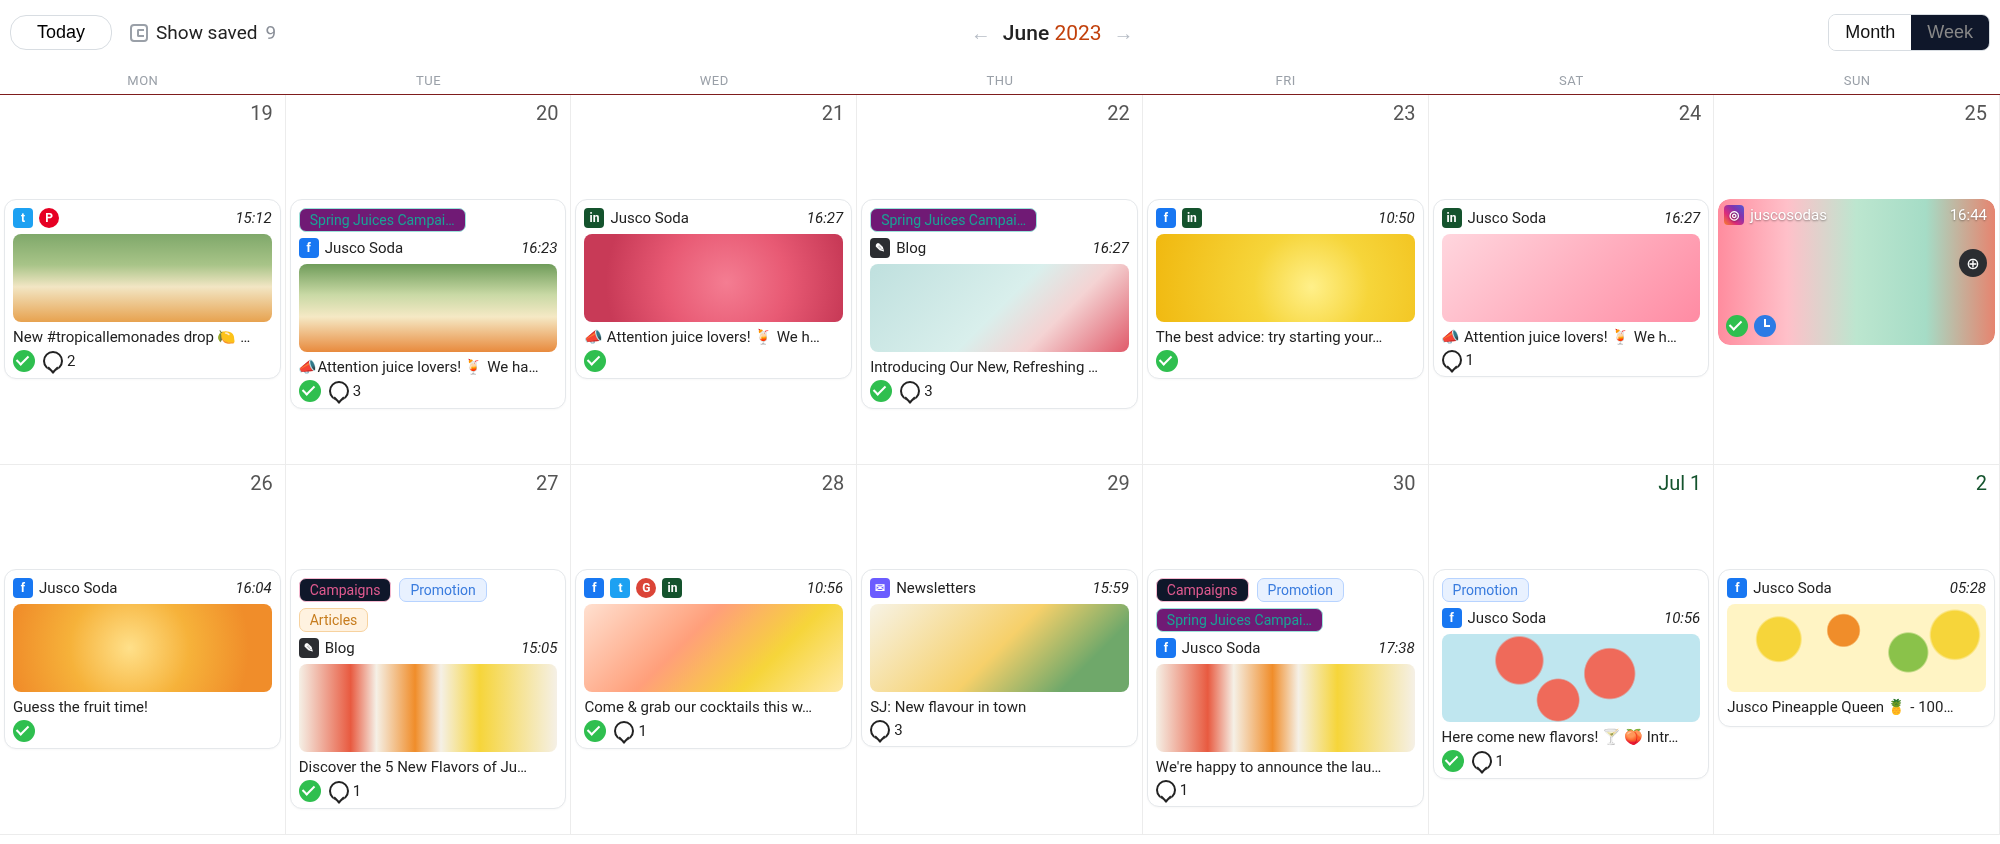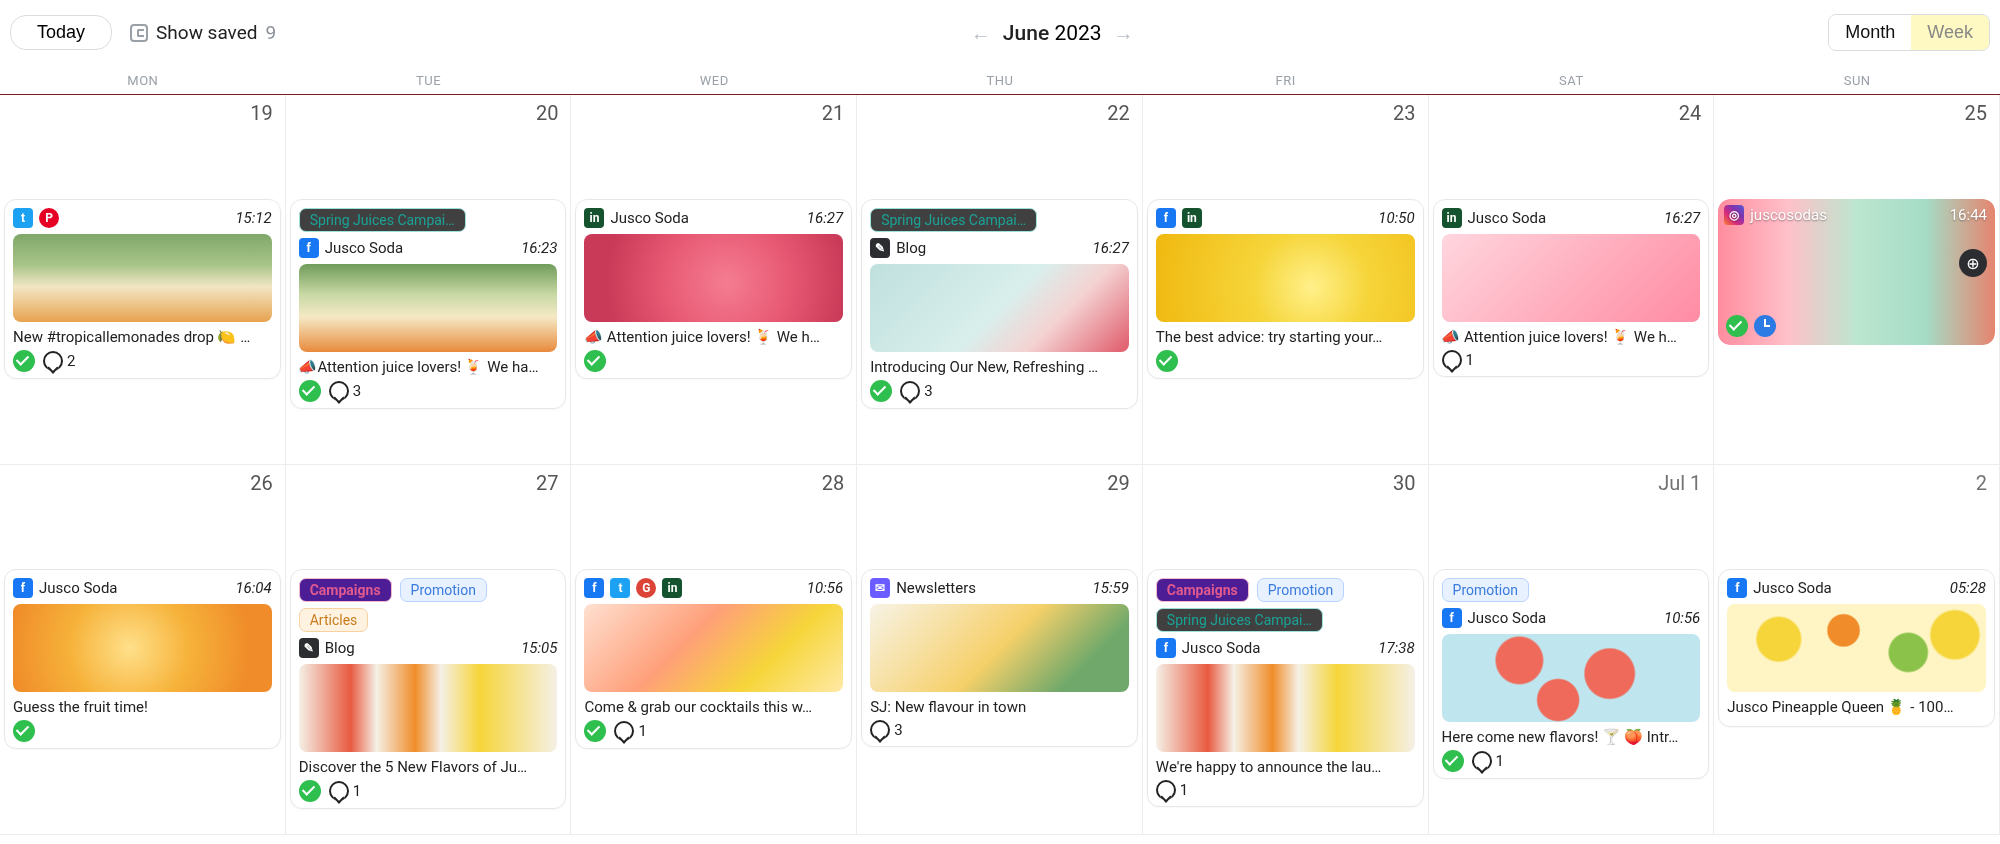--- a/index.html
+++ b/index.html
@@ -5,38 +5,38 @@
   * { box-sizing: border-box; }
   html, body { margin:0; padding:0; font-family: -apple-system, BlinkMacSystemFont, "Segoe UI", Roboto, Helvetica, Arial, sans-serif; background:#fff; color:#111; }
   .topbar { display:flex; align-items:center; padding:14px 10px 18px; gap:18px; }
   .btn-today { border:1px solid #d8dde2; border-radius:16px; padding:6px 26px; font-size:18px; background:#fff; cursor:pointer; }
   .show-saved { display:flex; align-items:center; gap:8px; font-size:19px; color:#222; cursor:pointer; }
   .show-saved .count { color:#8a8f98; }
   .kbd-icon { display:inline-block; width:18px; height:18px; border:2px solid #9aa0a8; border-radius:4px; position:relative; }
   .kbd-icon::after { content:""; position:absolute; top:3px; bottom:3px; left:5px; width:5px; border:2px solid #9aa0a8; border-right:none; border-radius:2px 0 0 2px; }
   .topbar-center { flex:1; display:flex; justify-content:center; align-items:center; gap:12px; font-size:21px; }
   .month-name { font-weight:500; color:#222; }
-  .month-year { color:#000000; }
+  .month-year { color:#c2410c; }
   .arrow { color:#b6bcc5; font-size:20px; cursor:pointer; user-select:none; }
   .view-toggle { display:flex; border:1px solid #d8dde2; border-radius:8px; overflow:hidden; margin-left:auto; }
-  .view-toggle button { border:none; background:#fef9c3; padding:7px 16px; font-size:18px; cursor:pointer; color:#888; }
+  .view-toggle button { border:none; background:#0f172a; padding:7px 16px; font-size:18px; cursor:pointer; color:#888; }
   .view-toggle button.active { background:#fff; color:#111; }
   .dow-row { display:grid; grid-template-columns: repeat(7, 1fr); border-bottom:1px solid #7f1d1d; }
   .dow { text-align:center; font-size:13px; color:#9aa0a8; padding:4px 0 6px; letter-spacing:0.5px; }
   .grid { display:grid; grid-template-columns: repeat(7, 1fr); }
   .cell { border-right:1px solid #ececec; border-bottom:1px solid #ececec; min-height:370px; position:relative; padding: 4px 4px 19px; }
   .cell-date { position:absolute; top:6px; right:12px; font-size:20px; color:#555; }
-  .cell-date.muted { color:#737373; }
+  .cell-date.muted { color:#14532d; }
   .cards { margin-top:100px; display:flex; flex-direction:column; gap:6px; }
   .card { background:#fff; border:1px solid #e5e8eb; border-radius:12px; padding:8px 8px 6px; box-shadow: 0 1px 2px rgba(0,0,0,0.03); cursor:pointer; }
   .card-row { display:flex; align-items:center; gap:6px; margin-bottom:6px; }
   .card-row .time { margin-left:auto; font-size:15px; color:#222;font-style:italic; }
   .tag { display:inline-block; font-size:14px; padding:2px 10px; border-radius:7px; border:1px solid; line-height:18px; white-space:nowrap; overflow:hidden; text-overflow:ellipsis; max-width:100%; }
-  .tag.teal { background:#404040; border-color:#9be3da; color:#1aa295; }
-  .tag.pink { background:#4c1d95; border-color:#f5b9d0; color:#e05a8f;font-weight:bold; }
+  .tag.teal { background:#701a75; border-color:#9be3da; color:#1aa295; }
+  .tag.pink { background:#0f172a; border-color:#f5b9d0; color:#e05a8f; }
   .tag.blue { background:#e8f1ff; border-color:#b7d3ff; color:#3a7cde; }
   .tag.orange { background:#fff2e0; border-color:#f7d29f; color:#c77d1e; }
   .account { font-size:15px; color:#222; overflow:hidden; text-overflow:ellipsis; white-space:nowrap; }
   .glyph { width:20px; height:20px; border-radius:4px; display:inline-flex; align-items:center; justify-content:center; font-size:12px; font-weight:700; color:#fff; flex-shrink:0; }
   .glyph.fb { background:#1877f2; }
   .glyph.tw { background:#1da1f2; }
   .glyph.pi { background:#e60023; border-radius:50%; }
   .glyph.li { background:#14532d; }
   .glyph.ig { background:linear-gradient(45deg,#f58529,#dd2a7b,#8134af,#515bd4); }
   .glyph.gm { background:#db4437; border-radius:50%; }

